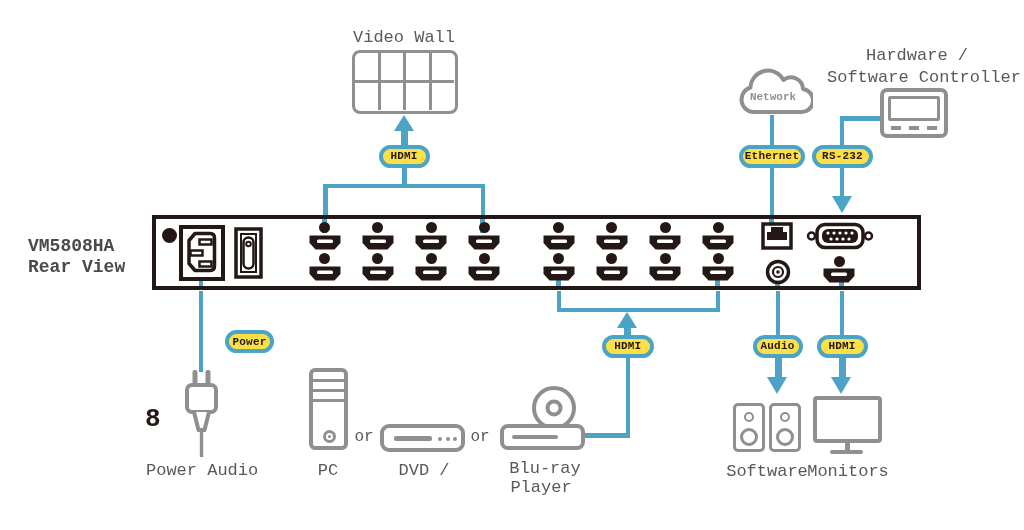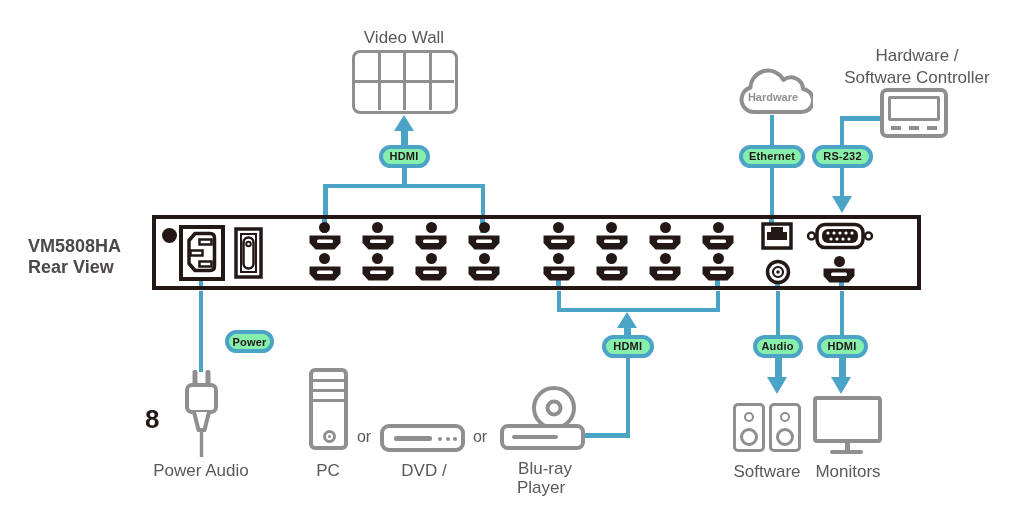--- a/index.html
+++ b/index.html
@@ -1,26 +1,26 @@
 <!DOCTYPE html>
 <html style="--blue: #4BA3C6; --dark: #231815; --gray: #8F8F8F; --tgray: #5A5858; --title: #4C4948;"><head>
 <meta charset="utf-8">
 <style>
   :root{
     --blue:#4BA3C6; --dark:#231815; --gray:#8F8F8F; --tgray:#5A5858; --title:#4C4948;
   }
   html,body{margin:0;padding:0;background:#fff;}
   #stage{position:relative;width:1024px;height:530px;background:#fff;overflow:hidden;
-         font-family:Liberation Sans, sans-serif;}
+         font-family:Liberation Mono, monospace;}
   .abs{position:absolute;}
   .wire{position:absolute;background:var(--blue);z-index:1;}
   .tri{position:absolute;width:0;height:0;z-index:1;}
   .tri-up{border-left:10.5px solid transparent;border-right:10.5px solid transparent;border-bottom:16px solid var(--blue);}
   .tri-down{border-left:10.5px solid transparent;border-right:10.5px solid transparent;border-top:17px solid var(--blue);}
-  .pill{position:absolute;z-index:5;background:#86efac;border:4.5px solid var(--blue);border-radius:14px;
+  .pill{position:absolute;z-index:5;background:#fde047;border:4.5px solid var(--blue);border-radius:14px;
         display:flex;align-items:center;justify-content:center;box-sizing:border-box;
         font-size:11px;font-weight:bold;color:var(--dark);letter-spacing:.2px;white-space:nowrap;}
   .lbl{position:absolute;color:var(--tgray);font-size:17px;text-align:center;white-space:nowrap;z-index:4;}
   .device{position:absolute;left:152px;top:215px;width:761px;height:67px;background:#fff;
           border:4.5px solid var(--dark);z-index:2;}
   .stub{position:absolute;background:var(--blue);width:4.5px;}
   .port-col{width:36px;display:flex;flex-direction:column;align-items:center;}
   .port-dot{width:11px;height:11px;border-radius:50%;background:var(--dark);}
   .ports{position:absolute;top:2.5px;width:196px;display:flex;justify-content:space-between;}
   .gline{position:absolute;background:var(--gray);}
@@ -42,21 +42,21 @@
   <div class="wire" style="left:401px;top:130px;width:7px;height:17px;"></div>
   <div class="wire" style="left:402.25px;top:146px;width:4.5px;height:41px;"></div>
   <div class="wire" style="left:323px;top:183.5px;width:162px;height:4.5px;"></div>
   <div class="wire" style="left:323px;top:183.5px;width:4.5px;height:32px;"></div>
   <div class="wire" style="left:480.5px;top:183.5px;width:4.5px;height:32px;"></div>
   <div class="pill" style="left:378.5px;top:144.5px;width:51px;height:23px;">HDMI</div>
 
   <svg class="abs" style="left:733px;top:60px;z-index:2;" width="80" height="62" viewBox="0 0 80 62">
     <path d="M21 52 a12.5 12.5 0 0 1 -3.5 -24.5 a17.5 17.5 0 0 1 33 -7.5 a12 12 0 0 1 19.5 9 a11.5 11.5 0 0 1 -3 23 z" fill="#fff" stroke="var(--gray)" stroke-width="4" stroke-linejoin="round"></path>
   </svg>
-  <div class="lbl" style="left:735px;top:91px;width:76px;font-size:11px;font-weight:bold;color:var(--gray);">Hardware</div>
+  <div class="lbl" style="left:735px;top:91px;width:76px;font-size:11px;font-weight:bold;color:var(--gray);">Network</div>
   <div class="wire" style="left:769.75px;top:115px;width:4.5px;height:101px;"></div>
   <div class="pill" style="left:739px;top:144.5px;width:66px;height:23px;">Ethernet</div>
 
   <div class="lbl" style="left:827px;top:68px;width:180px;">Software Controller</div>
   <div class="lbl" style="left:837px;top:46px;width:160px;">Hardware /</div>
   <div class="abs" style="left:880px;top:88px;width:68px;height:50px;border:4px solid var(--gray);border-radius:7px;box-sizing:border-box;background:#fff;z-index:2;">
     <div class="abs" style="left:4px;top:4px;width:52px;height:25px;border:3.5px solid var(--gray);border-radius:2px;box-sizing:border-box;"></div>
     <div class="gline" style="left:7px;top:34px;width:10px;height:3.5px;"></div>
     <div class="gline" style="left:25px;top:34px;width:10px;height:3.5px;"></div>
     <div class="gline" style="left:43px;top:34px;width:10px;height:3.5px;"></div>

